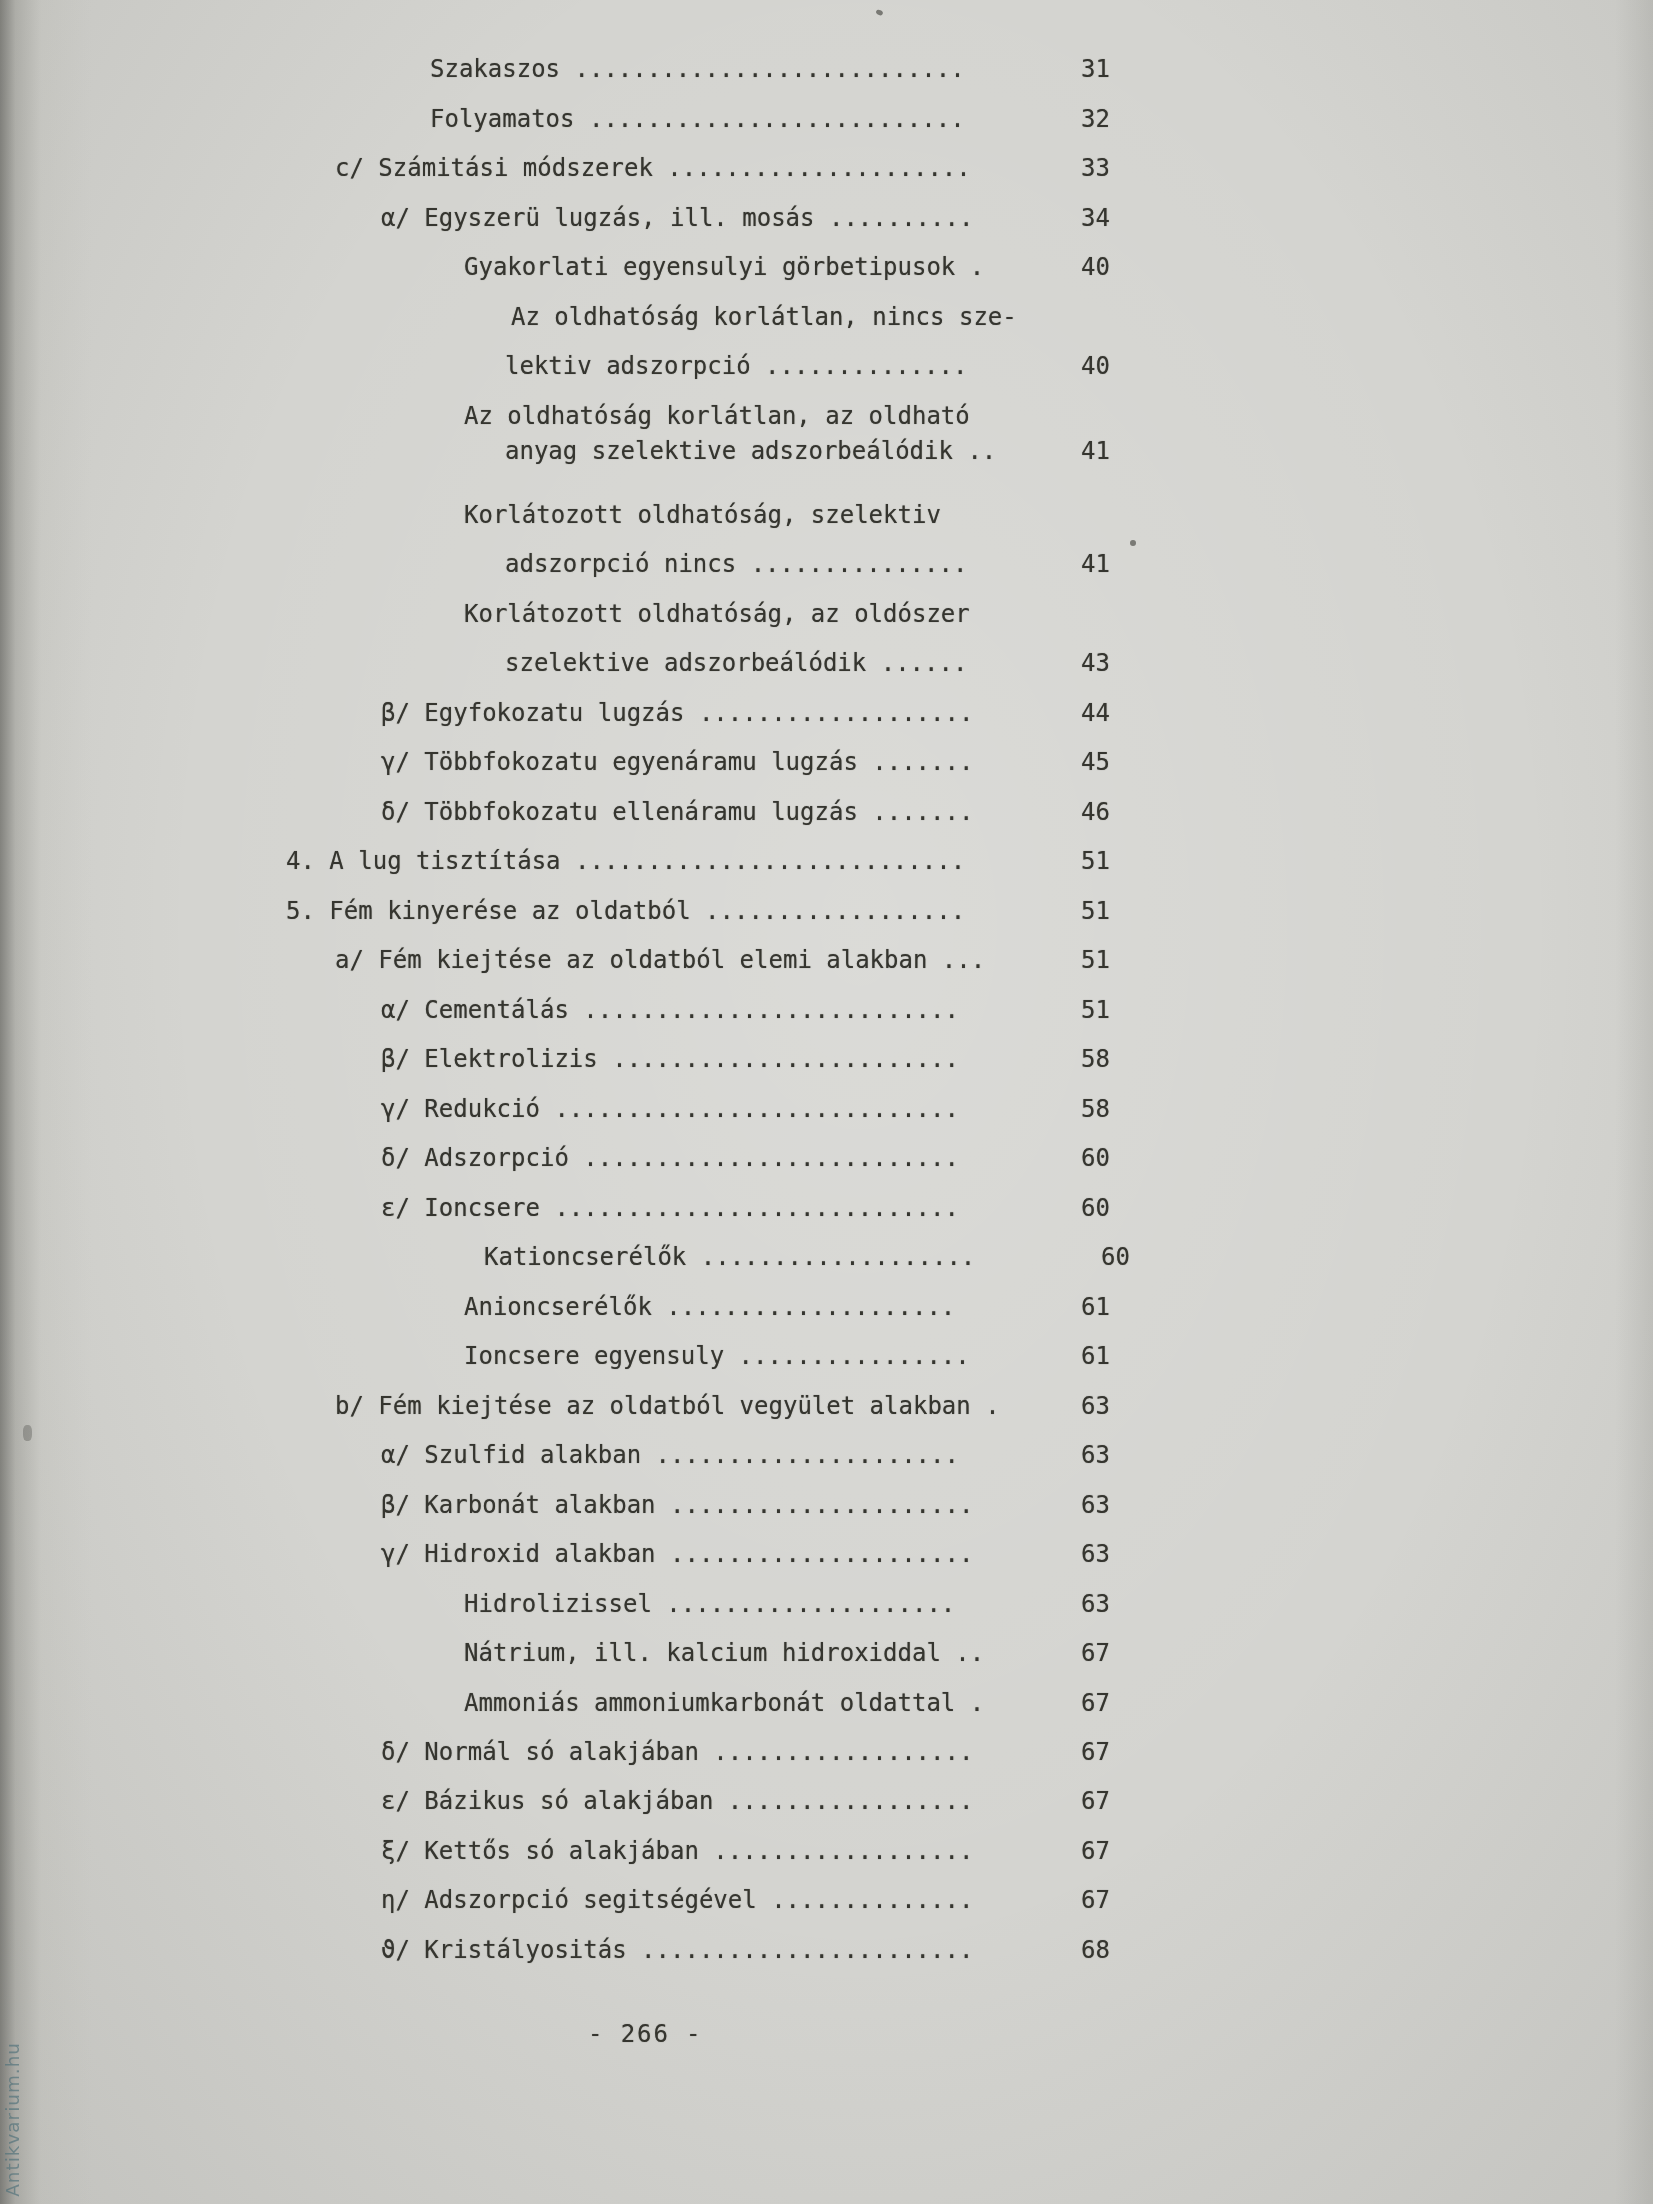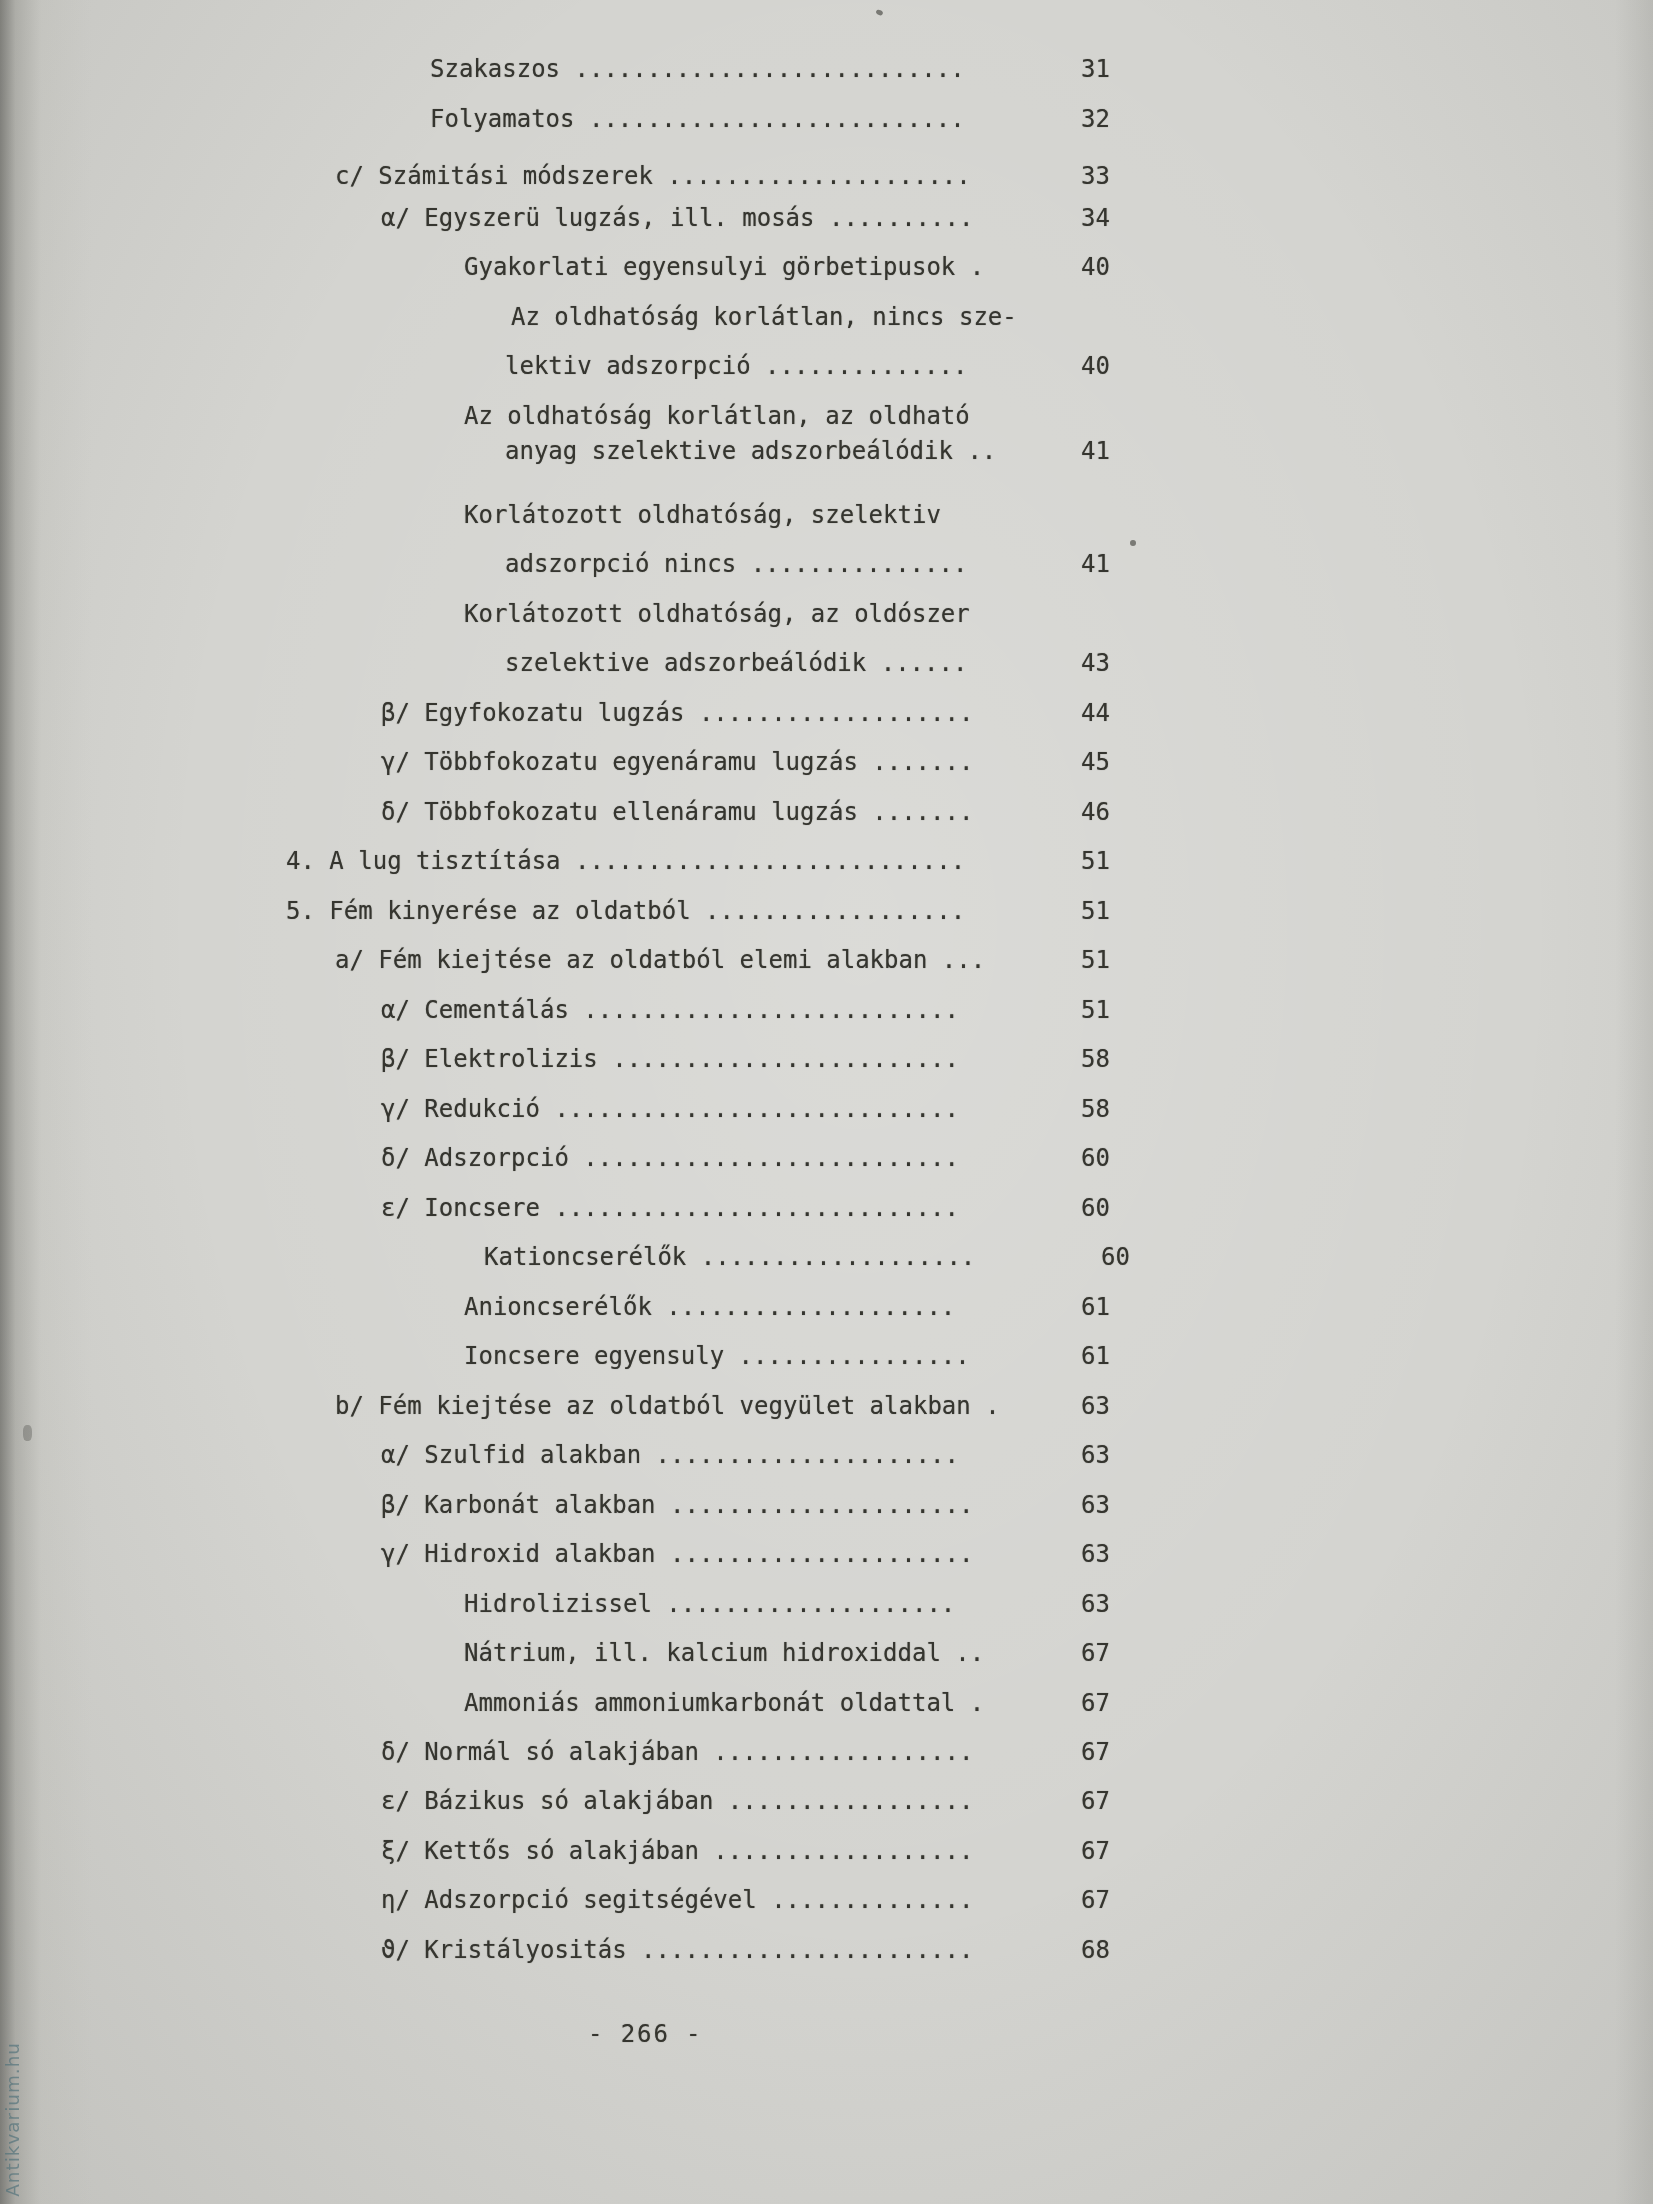--- a/index.html
+++ b/index.html
@@ -66,21 +66,21 @@
   <div class="watermark">Antikvarium.hu</div>
   <div class="toc" id="toc">
       <div class="toc-row" style="top: 53px;">
         <span class="entry" style="left: 430px;">Szakaszos ...........................</span>
         <span class="pagenum">31</span>
       </div>
       <div class="toc-row" style="top: 103px;">
         <span class="entry" style="left: 430px;">Folyamatos ..........................</span>
         <span class="pagenum">32</span>
       </div>
-      <div class="toc-row" style="top: 160px;">
+      <div class="toc-row" style="top: 152px;">
         <span class="entry" style="left: 335px;">c/ Számitási módszerek .....................</span>
         <span class="pagenum">33</span>
       </div>
       <div class="toc-row" style="top: 202px;">
         <span class="entry" style="left: 381px;">α/ Egyszerü lugzás, ill. mosás ..........</span>
         <span class="pagenum">34</span>
       </div>
       <div class="toc-row" style="top: 251px; padding-left: 35px;">
         <span class="entry" style="left: 464px;">Gyakorlati egyensulyi görbetipusok .</span>
         <span class="pagenum">40</span>

